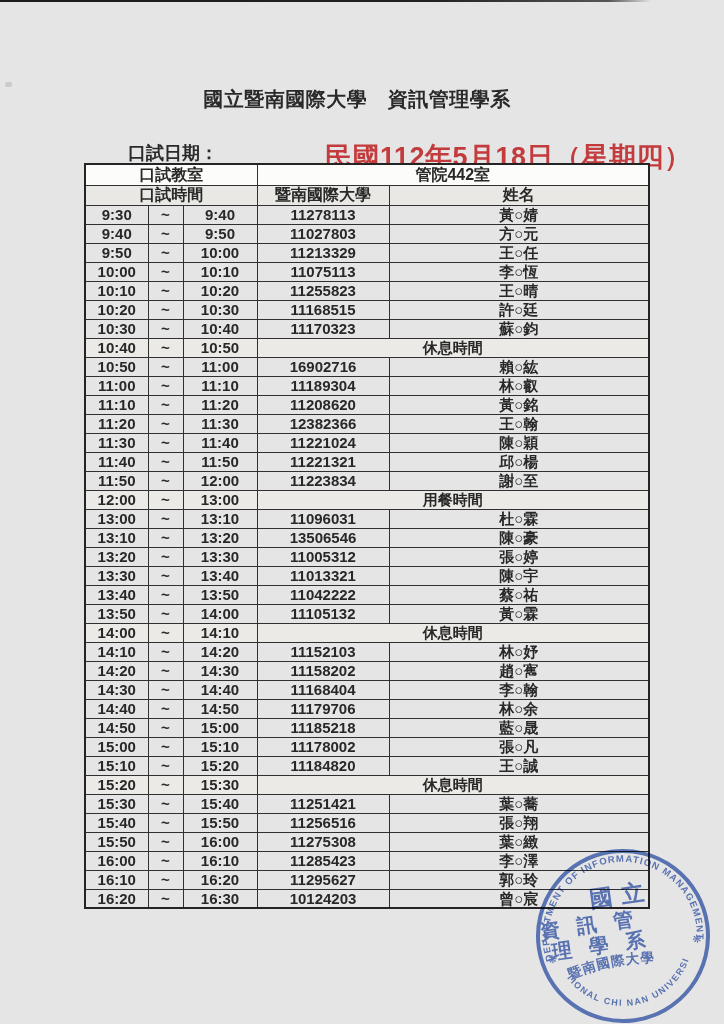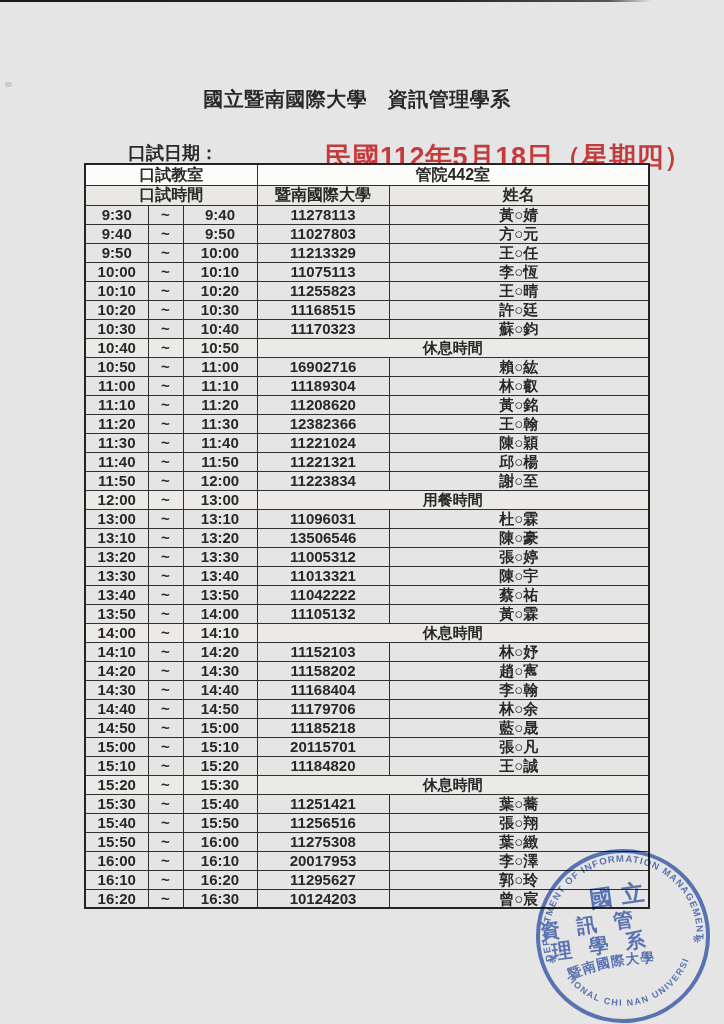--- a/index.html
+++ b/index.html
@@ -260,21 +260,21 @@
           <td class="c-s">14:50</td>
           <td class="c-t">~</td>
           <td class="c-e">15:00</td>
           <td class="c-id">11185218</td>
           <td class="c-name">藍○晟</td>
         </tr>
         <tr class="">
           <td class="c-s">15:00</td>
           <td class="c-t">~</td>
           <td class="c-e">15:10</td>
-          <td class="c-id">20115701</td>
+          <td class="c-id">11178002</td>
           <td class="c-name">張○凡</td>
         </tr>
         <tr class="">
           <td class="c-s">15:10</td>
           <td class="c-t">~</td>
           <td class="c-e">15:20</td>
           <td class="c-id">11184820</td>
           <td class="c-name">王○誠</td>
         </tr>
         <tr class="break">
@@ -301,21 +301,21 @@
           <td class="c-s">15:50</td>
           <td class="c-t">~</td>
           <td class="c-e">16:00</td>
           <td class="c-id">11275308</td>
           <td class="c-name">葉○緻</td>
         </tr>
         <tr class="">
           <td class="c-s">16:00</td>
           <td class="c-t">~</td>
           <td class="c-e">16:10</td>
-          <td class="c-id">20017953</td>
+          <td class="c-id">11285423</td>
           <td class="c-name">李○澤</td>
         </tr>
         <tr class="">
           <td class="c-s">16:10</td>
           <td class="c-t">~</td>
           <td class="c-e">16:20</td>
           <td class="c-id">11295627</td>
           <td class="c-name">郭○玲</td>
         </tr>
         <tr class="">

